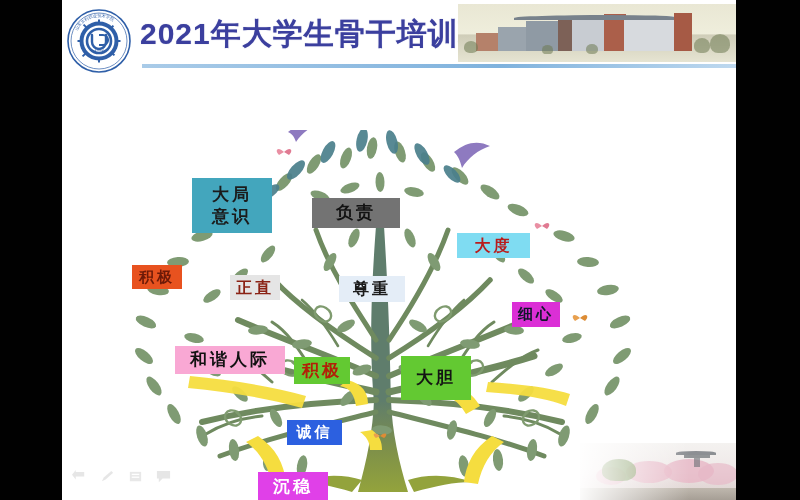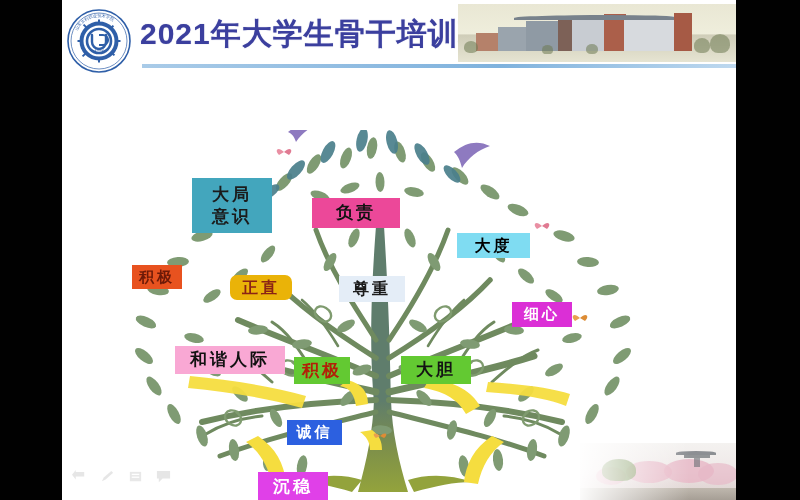--- a/index.html
+++ b/index.html
@@ -563,29 +563,29 @@
             <path d="M0 0 C-5 -5 -9 -2 -4 2 Z" fill="#e8a04f"></path>
             <path d="M0 0 C5 -5 9 -2 4 2 Z" fill="#dd8c35"></path>
           </g>
         </g>
       </svg>
     </div>
 
     <div id="labels-layer">
         <div class="label" style="left: 100px; top: 178px; width: 80px; height: 55px; background: rgb(67, 166, 189); color: rgb(27, 27, 27); font-size: 17px; margin-left: 30px;">大局
 意识</div>
-        <div class="label" style="left: 250px; top: 198px; width: 88px; height: 30px; background: #ec4899; color: rgb(18, 18, 18); font-size: 17px;">负责</div>
-        <div class="label" style="left: 395px; top: 233px; width: 73px; height: 25px; background: rgb(127, 220, 242); color: #000000; font-size: 16px;">大度</div>
+        <div class="label" style="left: 250px; top: 198px; width: 88px; height: 30px; background: #737373; color: rgb(18, 18, 18); font-size: 17px;">负责</div>
+        <div class="label" style="left: 395px; top: 233px; width: 73px; height: 25px; background: rgb(127, 220, 242); color: #b91c1c; font-size: 16px;">大度</div>
         <div class="label" style="left: 70px; top: 265px; width: 50px; height: 24px; background: rgb(232, 82, 31); color: rgb(109, 26, 8); font-size: 15px;">积极</div>
-        <div class="label" style="left: 168px; top: 275px; width: 62px; height: 25px; background: #eab308; color: rgb(139, 35, 21); font-size: 16px; border-radius: 7px;">正直</div>
+        <div class="label" style="left: 168px; top: 275px; width: 50px; height: 25px; background: #e5e5e5; color: rgb(139, 35, 21); font-size: 16px;">正直</div>
         <div class="label" style="left: 277px; top: 276px; width: 66px; height: 26px; background: rgb(228, 237, 247); color: rgb(27, 27, 27); font-size: 16px;">尊重</div>
-        <div class="label" style="left: 450px; top: 302px; width: 60px; height: 25px; background: rgb(219, 47, 214); color: #ffffff; font-size: 15px;">细心</div>
+        <div class="label" style="left: 450px; top: 302px; width: 48px; height: 25px; background: rgb(219, 47, 214); color: #0f172a; font-size: 15px;">细心</div>
         <div class="label" style="left: 113px; top: 346px; width: 110px; height: 28px; background: #f9a8d4; color: rgb(17, 17, 17); font-size: 17px;">和谐人际</div>
         <div class="label" style="left: 232px; top: 357px; width: 56px; height: 27px; background: rgb(99, 201, 50); color: rgb(178, 32, 8); font-size: 17px;">积极</div>
-        <div class="label" style="left: 339px; top: 356px; width: 70px; height: 28px; background: rgb(99, 201, 50); color: rgb(20, 20, 20); font-size: 17px;">大胆</div>
+        <div class="label" style="left: 339px; top: 356px; width: 70px; height: 44px; background: rgb(99, 201, 50); color: rgb(20, 20, 20); font-size: 17px;">大胆</div>
         <div class="label" style="left: 225px; top: 420px; width: 55px; height: 25px; background: rgb(44, 96, 224); color: rgb(255, 255, 255); font-size: 15px;">诚信</div>
         <div class="label" style="left: 196px; top: 472px; width: 70px; height: 30px; background: rgb(224, 64, 232); color: rgb(255, 255, 255); font-size: 17px;">沉稳</div>
       </div>
 
     <div id="bottom-photo">
       <div class="blossom" style="left:46px; top:18px; width:46px; height:22px;"></div>
       <div class="blossom" style="left:84px; top:16px; width:50px; height:24px;"></div>
       <div class="blossom" style="left:16px; top:24px; width:30px; height:18px;"></div>
       <div class="blossom" style="left:118px;top:20px; width:40px; height:22px; opacity:.65;"></div>
       <div class="tree-silhouette" style="left:22px; top:16px; width:34px; height:22px; background:#7e9a5e; opacity:.8;"></div>

